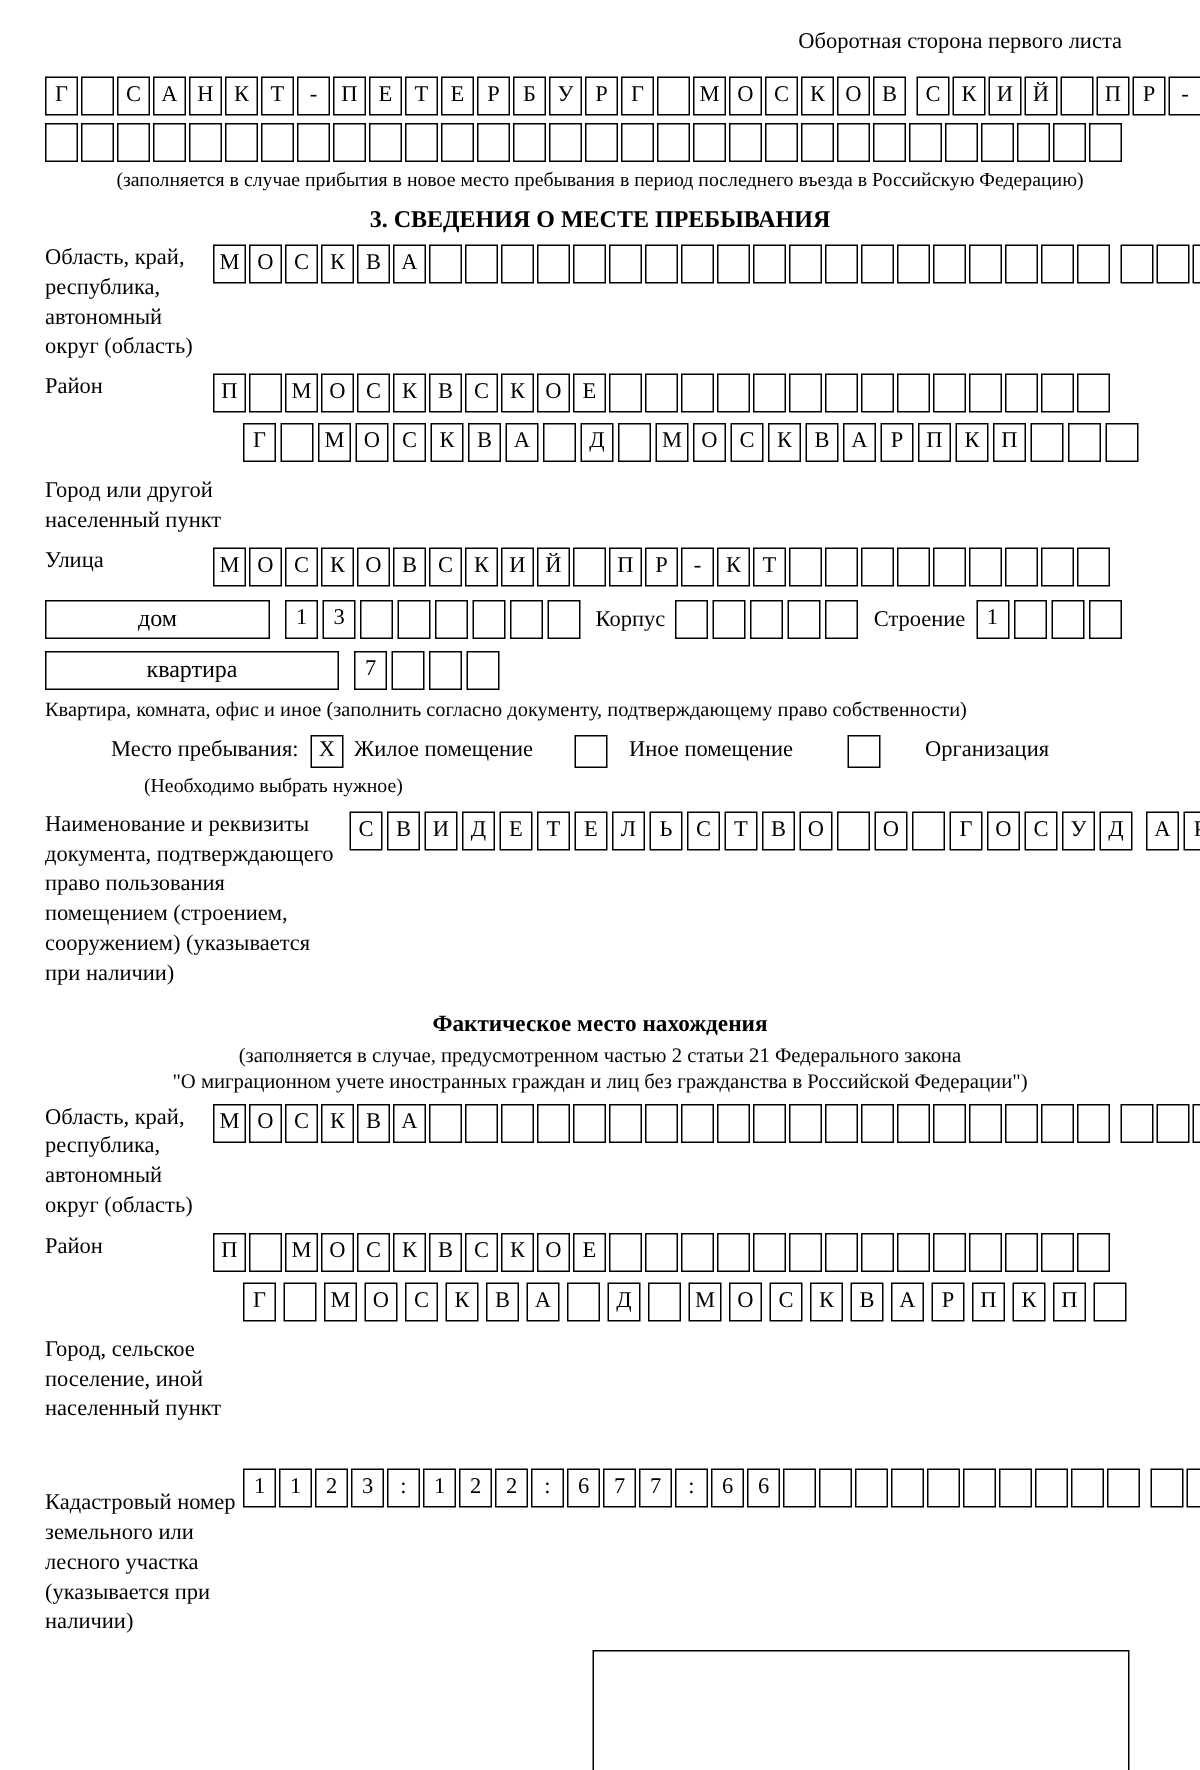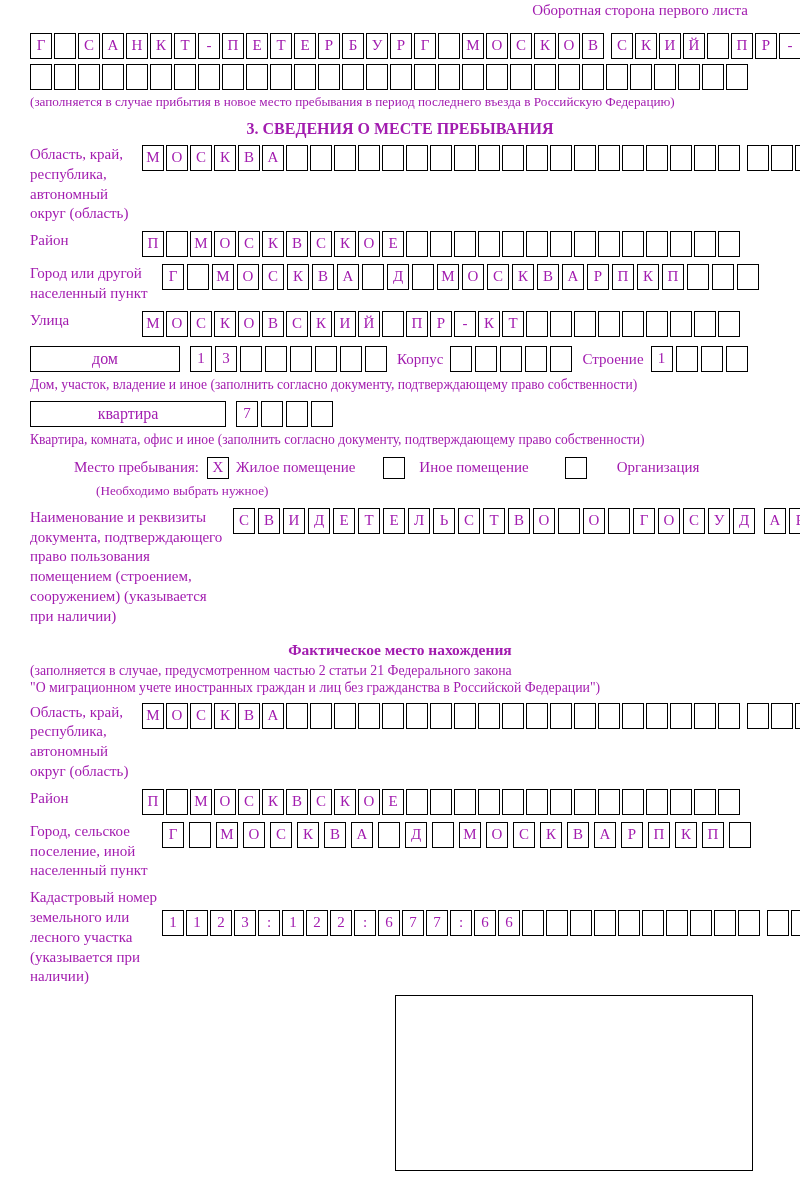--- a/index.html
+++ b/index.html
@@ -1,36 +1,36 @@
 <!DOCTYPE html>
 <html><head>
 <meta charset="utf-8">
 <style>
   html,body{margin:0;padding:0;background:#fff;}
   .page{
-    width:800px;height:1180px;position:relative;background:#ffffff;color:#a21caf;
+    width:800px;height:1180px;position:relative;background:#ffffff;color:#000000;
     font-family:"Liberation Serif","DejaVu Serif",serif;
-    box-sizing:border-box;padding:2px 30px 0 30px;overflow:hidden;
+    box-sizing:border-box;padding:20px 30px 0 30px;overflow:hidden;
   }
   .hdr-note{text-align:right;font-size:15px;padding-right:22px;}
   
   .cbox{
     display:inline-block;box-sizing:border-box;width:22px;height:26px;
     border:1.6px solid #000;margin-right:2px;text-align:center;
     font-size:15px;line-height:23px;vertical-align:top;background:#fff;
   }
   .sp .cbox{margin-right:3px;}
   .sp2 .cbox{margin-right:5px;}
   .boxrow{white-space:nowrap;height:26px;}
   .rows-col{display:flex;flex-direction:row;gap:5px;}
   .field{display:flex;align-items:flex-start;margin-top:7px;}
   .flabel{font-size:15px;line-height:1.32;flex-shrink:0;}
-  .w112{width:112px;} .w132{width:132px;} .w148{width:148px;} .w203{width:203px;}
+  .w112{width:112px;} .w132{width:132px;margin-top:36px;} .w148{width:148px;} .w203{width:203px;}
   .sec-title{text-align:center;font-weight:bold;font-size:16px;margin-top:10px;}
-  .small-note{text-align:left;font-size:13.2px;margin-top:4px;}
+  .small-note{text-align:center;font-size:13.2px;margin-top:4px;}
   .caption{font-size:13.6px;margin-top:5px;}
   .namedbox{
     box-sizing:border-box;border:1.6px solid #000;height:26px;display:inline-flex;
     align-items:center;justify-content:center;font-size:16px;flex-shrink:0;
   }
   .inline-lbl{font-size:15px;line-height:26px;margin:0 7px;flex-shrink:0;}
   .chk{
     display:inline-flex;box-sizing:border-box;width:22px;height:22px;border:1.6px solid #000;
     align-items:center;justify-content:center;font-size:15px;flex-shrink:0;
   }
@@ -83,21 +83,20 @@
   </div>
 
   <div class="field" style="margin-top:9px;">
     <div class="namedbox" style="width:150px;margin-right:10px;">дом</div>
     <div class="boxrow sp"><span class="cbox">1</span><span class="cbox">3</span><span class="cbox"></span><span class="cbox"></span><span class="cbox"></span><span class="cbox"></span><span class="cbox"></span><span class="cbox"></span></div>
     <div class="inline-lbl">Корпус</div>
     <div class="boxrow sp"><span class="cbox"></span><span class="cbox"></span><span class="cbox"></span><span class="cbox"></span><span class="cbox"></span></div>
     <div class="inline-lbl">Строение</div>
     <div class="boxrow sp"><span class="cbox">1</span><span class="cbox"></span><span class="cbox"></span><span class="cbox"></span></div>
   </div>
-  <div class="caption">Дом, участок, владение и иное (заполнить согласно документу, подтверждающему право собственности)</div>
 
   <div class="field" style="margin-top:8px;">
     <div class="namedbox" style="width:196px;margin-right:10px;">квартира</div>
     <div class="boxrow sp"><span class="cbox">7</span><span class="cbox"></span><span class="cbox"></span><span class="cbox"></span></div>
   </div>
   <div class="caption">Квартира, комната, офис и иное (заполнить согласно документу, подтверждающему право собственности)</div>
 
   <div class="stay-row">
     <span>Место пребывания:</span>
     <span class="chk" style="margin-left:8px;">X</span>

